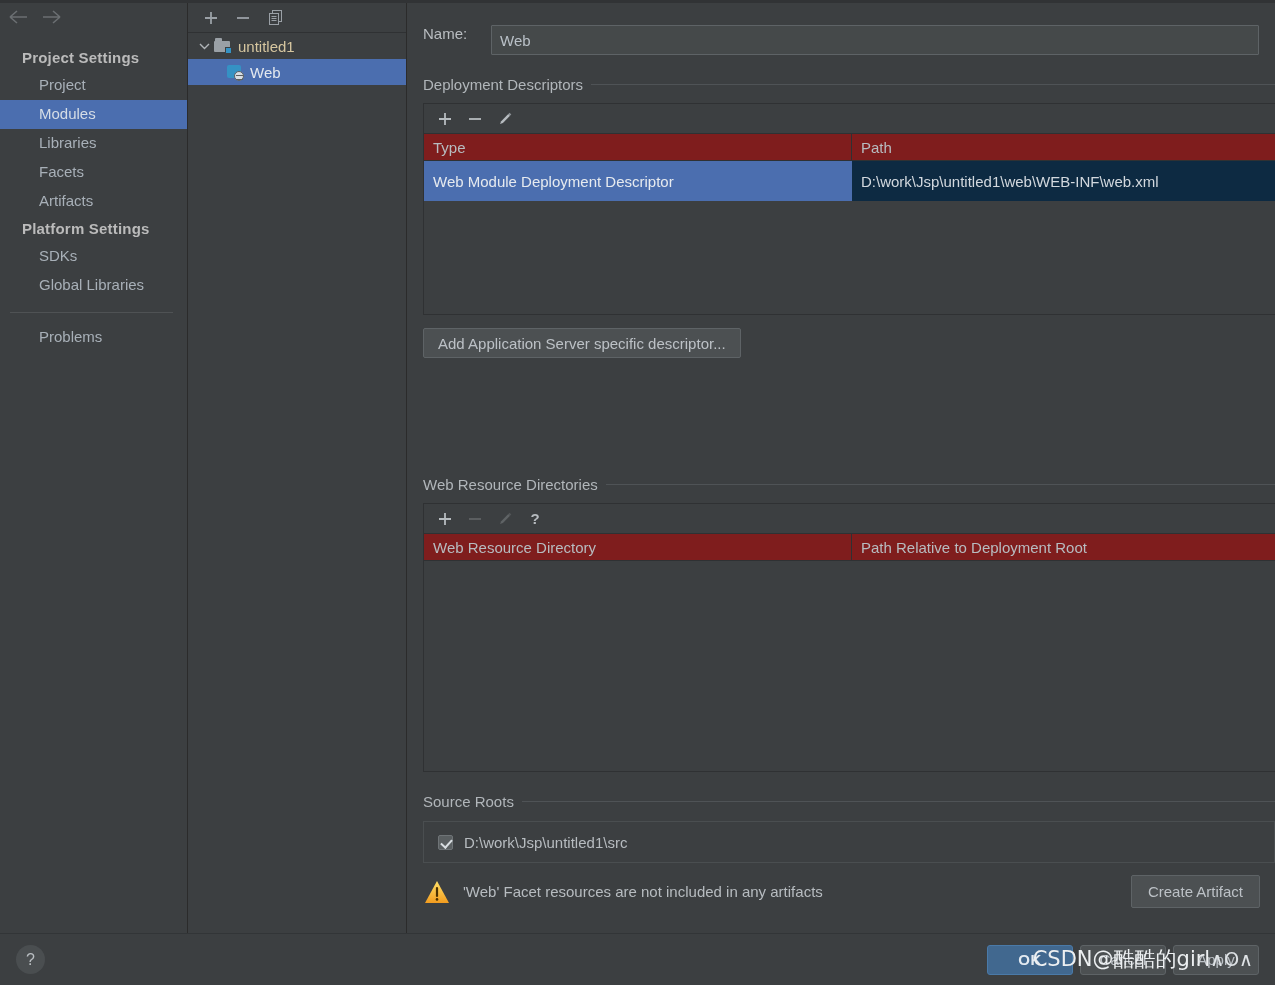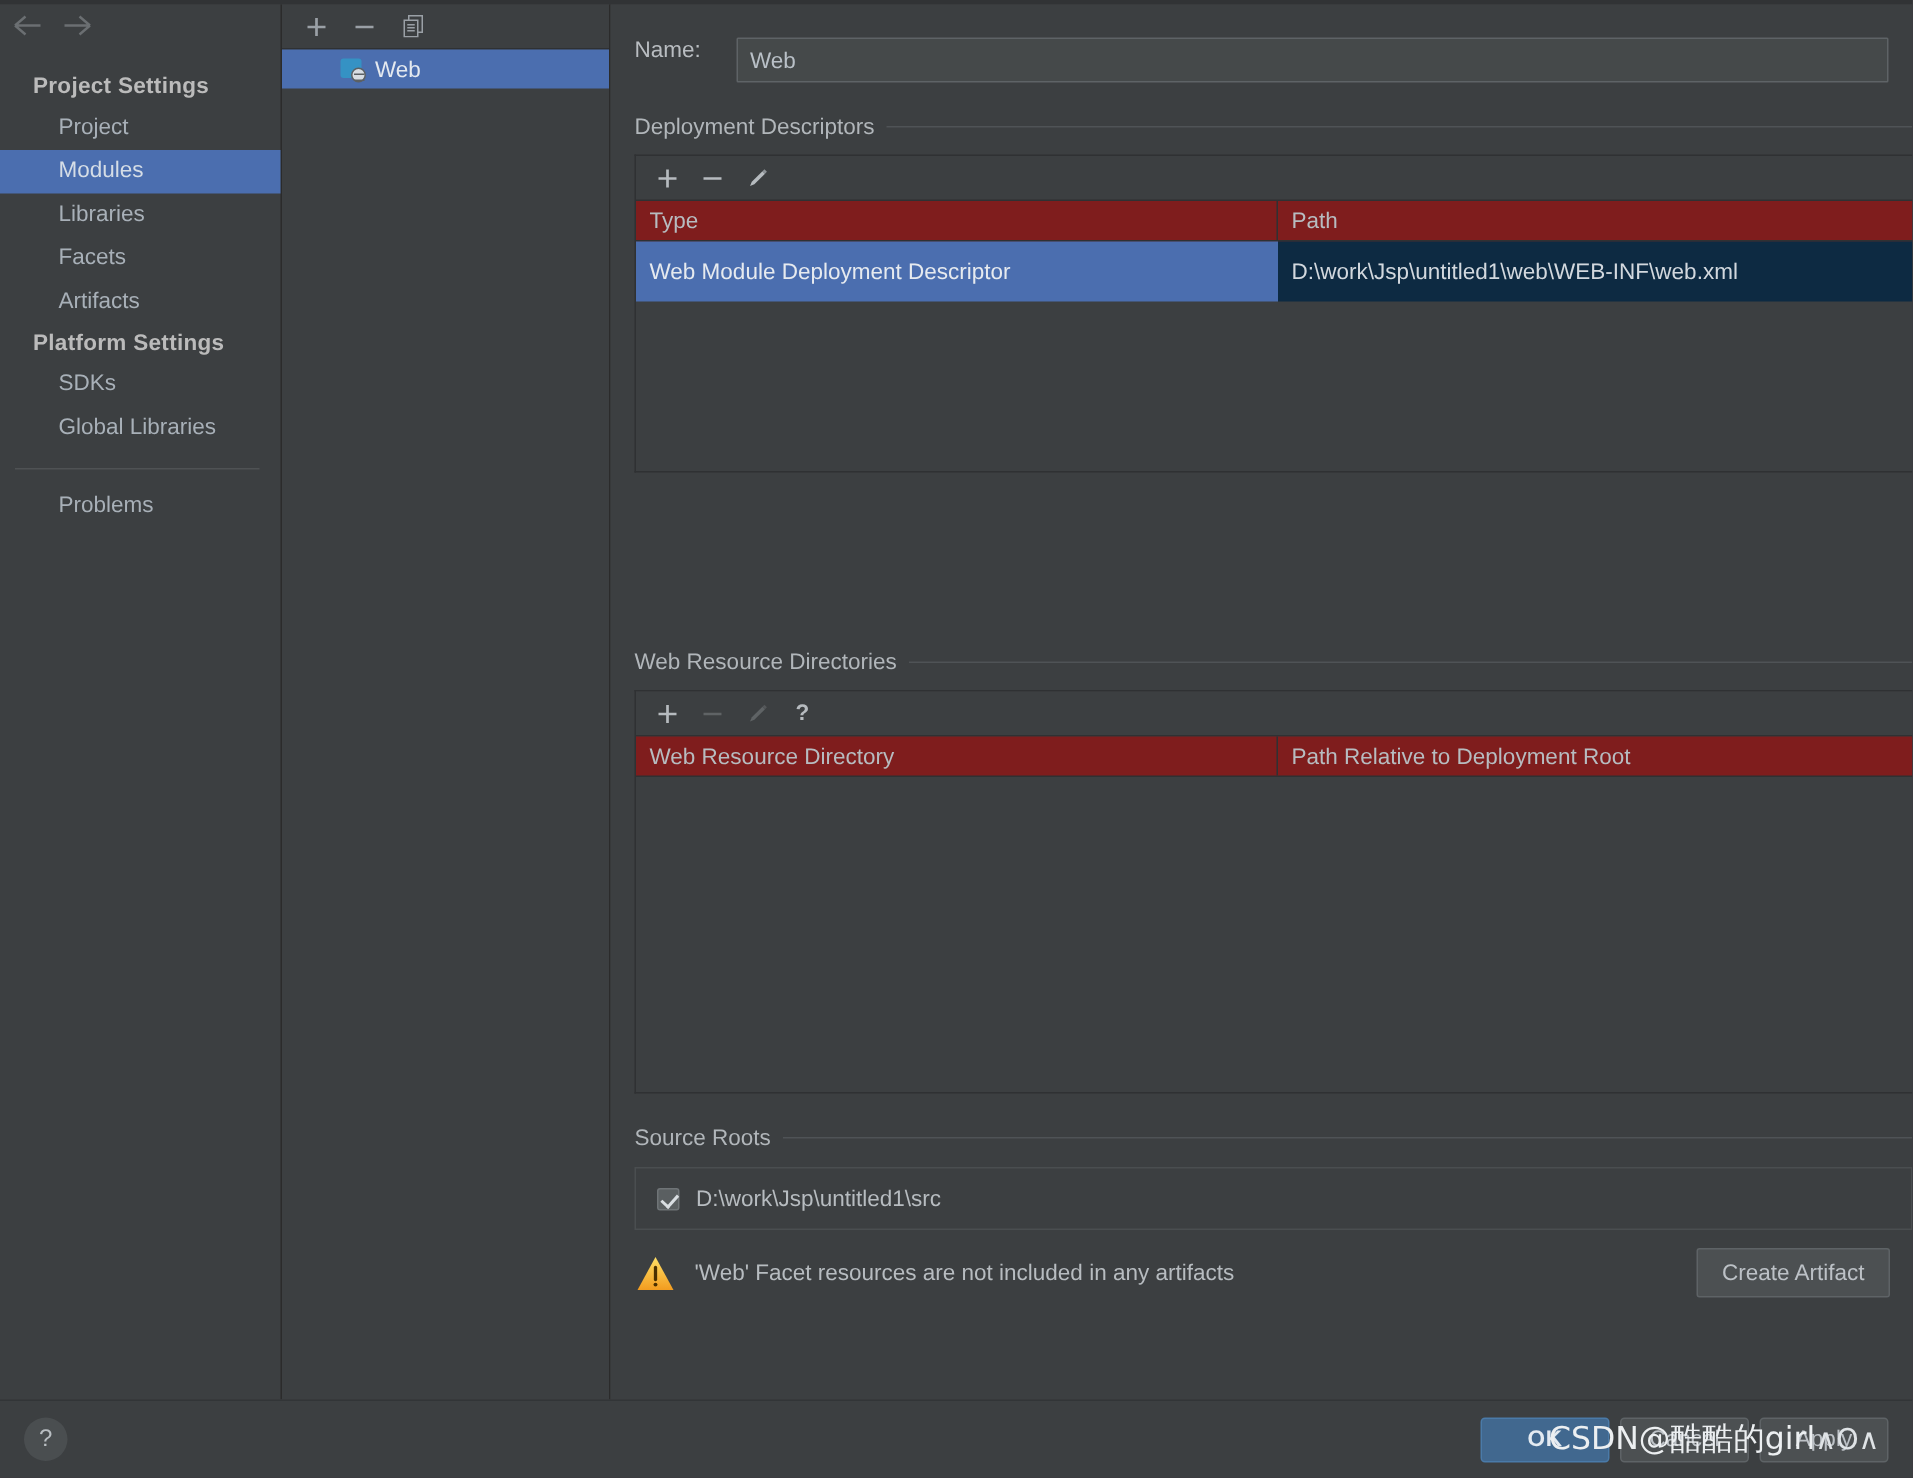--- a/index.html
+++ b/index.html
@@ -517,20 +517,31 @@
         <div class="tbtn">
           <svg width="15" height="15" viewBox="0 0 15 15">
             <rect x="4.5" y="0.5" width="9" height="11" fill="none" stroke="#9aa0a6"></rect>
             <rect x="1.5" y="3.5" width="9" height="11" fill="#3c3f41" stroke="#9aa0a6"></rect>
             <path d="M3.5 6.5 H8.5 M3.5 8.5 H8.5 M3.5 10.5 H8.5" stroke="#9aa0a6"></path>
           </svg>
         </div>
       </div>
 
       <div class="tree-body">
+        <div class="tree-row module">
+          <span class="twisty">
+            <svg width="11" height="8" viewBox="0 0 11 8">
+              <path d="M1 2 L5.5 6.5 L10 2" stroke="#b0b4b8" stroke-width="1.4" fill="none"></path>
+            </svg>
+          </span>
+          <span class="tree-icon ic-folder-mod">
+              <span class="badge"></span>
+            </span>
+          <span>untitled1</span>
+        </div>
         <div class="tree-row child selected">
           <span class="tree-icon ic-web">
               <span class="globe"></span>
             </span>
           <span>Web</span>
         </div>
       </div>
     </div>
 
     <div class="main">
@@ -572,20 +583,23 @@
           </div>
 
           <div class="trow sel">
             <div class="td c1">Web Module Deployment Descriptor</div>
             <div class="td c2">D:\work\Jsp\untitled1\web\WEB-INF\web.xml</div>
           </div>
 
           <div class="dd-body"></div>
         </div>
 
+        <div class="addbtn-wrap">
+          <button class="btn">Add Application Server specific descriptor...</button>
+        </div>
       </div>
 
       <div class="spacer-after-dd"></div>
 
       <div class="section" style="margin-top:0;">
         <div class="sec-head">
           <span class="sec-title">Web Resource Directories</span>
           <span class="sec-line"></span>
         </div>
 

